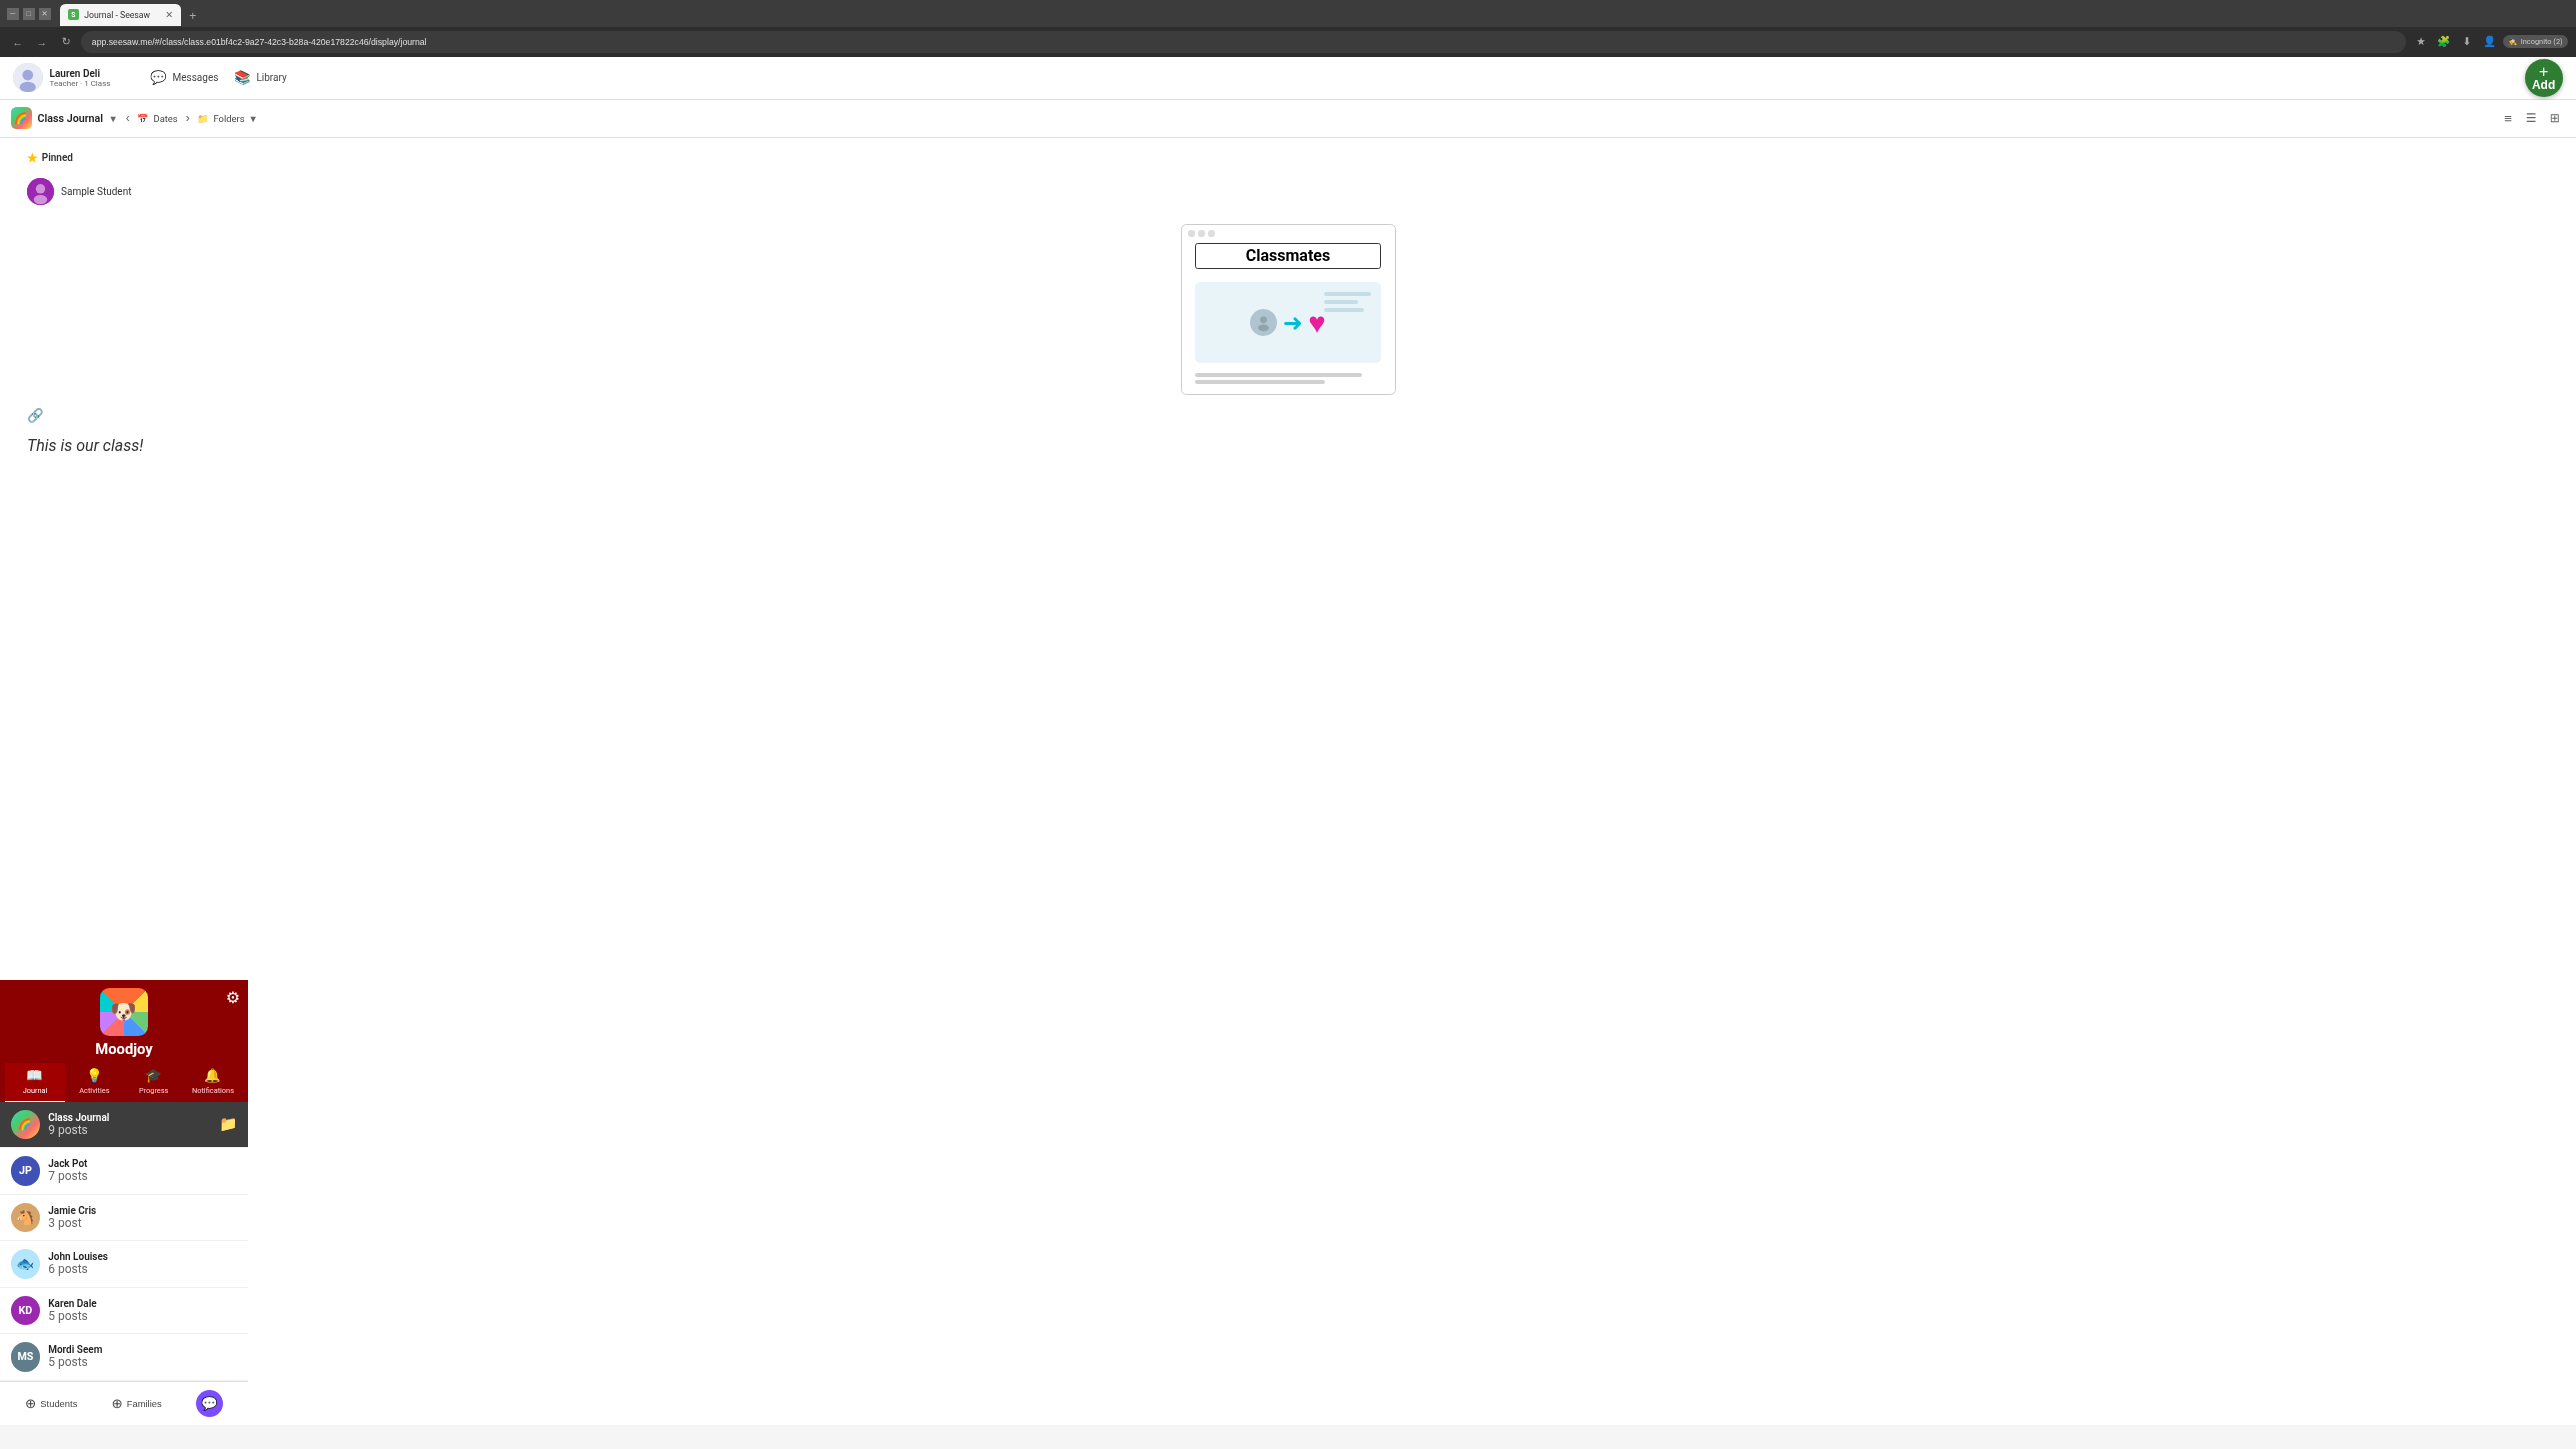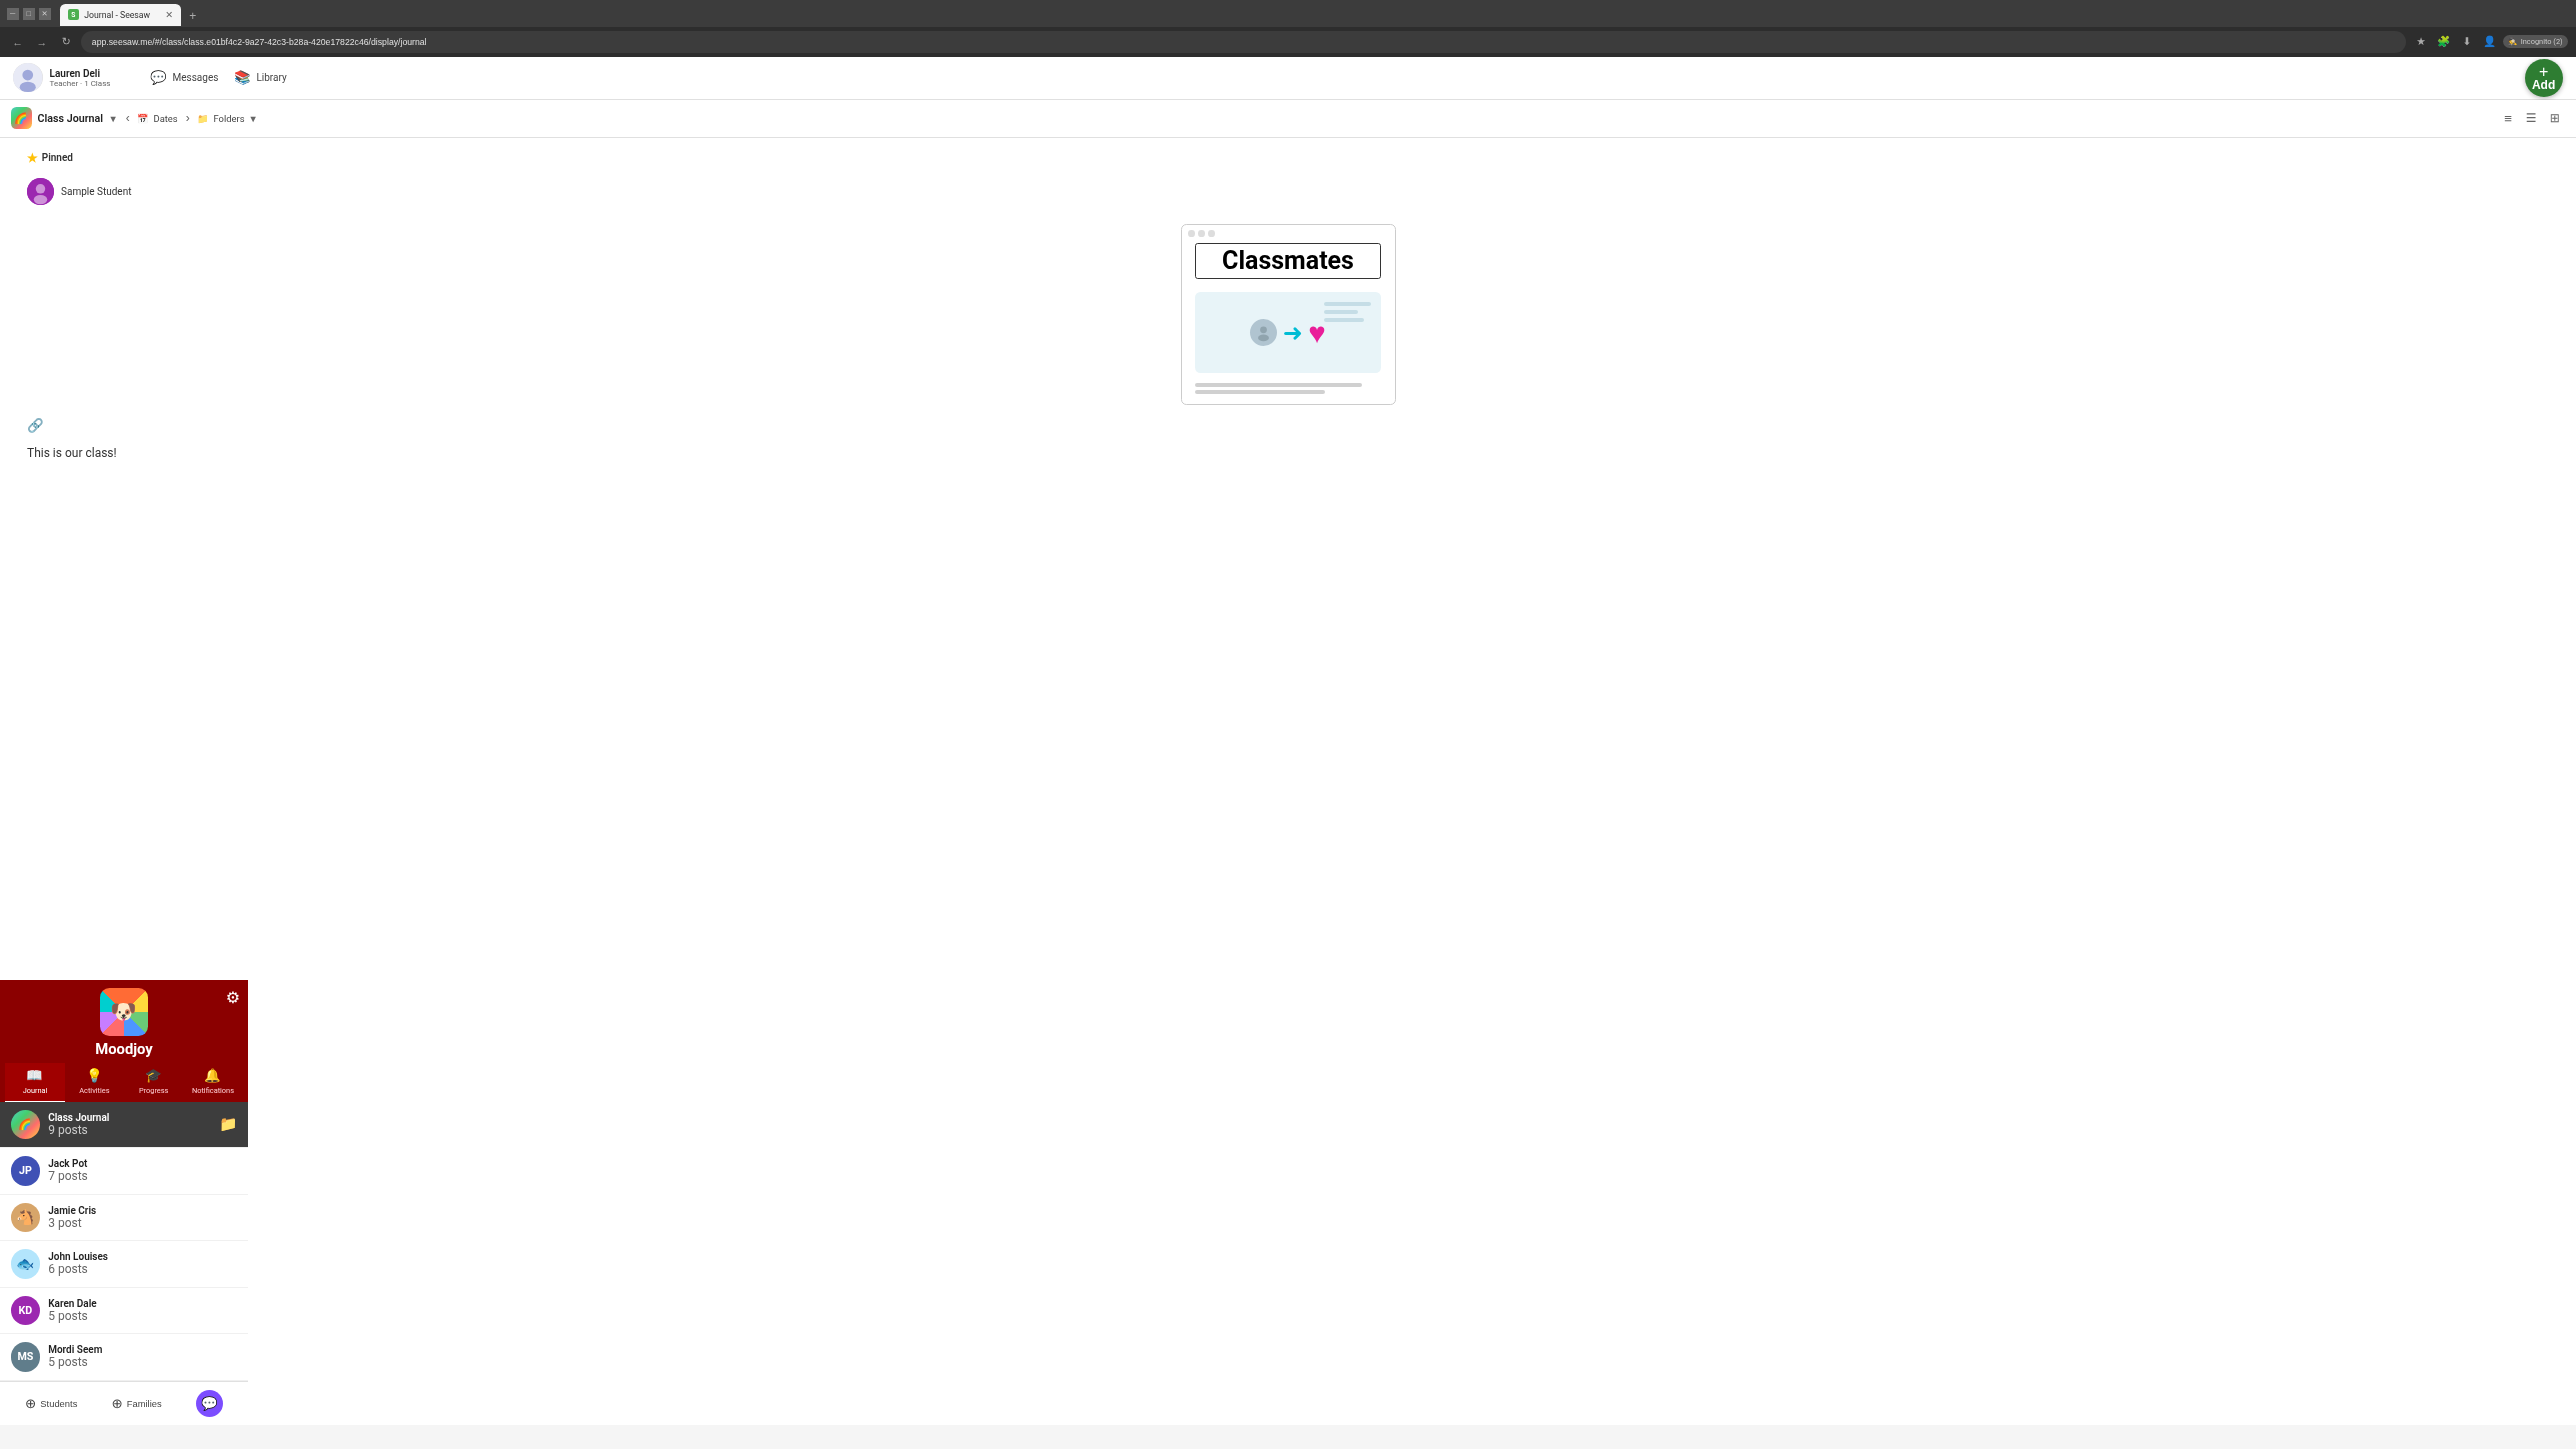--- a/index.html
+++ b/index.html
@@ -222,21 +222,21 @@
       margin: 13.4px auto;
       overflow: hidden;
       background: white;
     }
     .card-dots {
       display: flex; gap: 3.4px; padding: 5.4px 6.7px;
     }
     .card-dot { width: 6.7px; height: 6.7px; border-radius: 50%; background: #ddd; }
     .card-title {
       text-align: center;
-      font-size: 25px; font-weight: 700;
+      font-size: 16px; font-weight: 700;
       border: 1.3px solid #333;
       margin: 0 13.4px 6.7px;
       padding: 2.7px 5.4px;
       border-radius: 2.7px;
     }
     .card-body { padding: 6.7px 13.4px; }
     .card-illustration {
       background: #e8f4f8;
       border-radius: 5.4px;
       height: 81px;
@@ -257,21 +257,21 @@
       background: #b0c4d0;
       display: flex; align-items: center; justify-content: center;
     }
     .bottom-lines { display: flex; flex-direction: column; gap: 3.4px; padding: 3.4px 0; }
     .bottom-line { height: 3.4px; background: #d0d0d0; border-radius: 2px; }
 
     
     .link-icon { color: #666; font-size: 13.4px; margin: 6.7px 0; cursor: pointer; }
 
     
-    .caption { font-size: 12px; color: #333; padding: 6.7px 0; }
+    .caption { font-size: 16px; color: #333; padding: 6.7px 0; font-style: italic; }
     .sidebar-list-item {
       display: flex; align-items: center; gap: 8px;
       padding: 8px 10.7px;
       cursor: pointer;
       border-bottom: 0.7px solid #f0f0f0;
     }
     .sidebar-list-item.active {
       background: #3d3d3d;
     }
     .sidebar-list-item.active .sidebar-item-name { color: white; }

